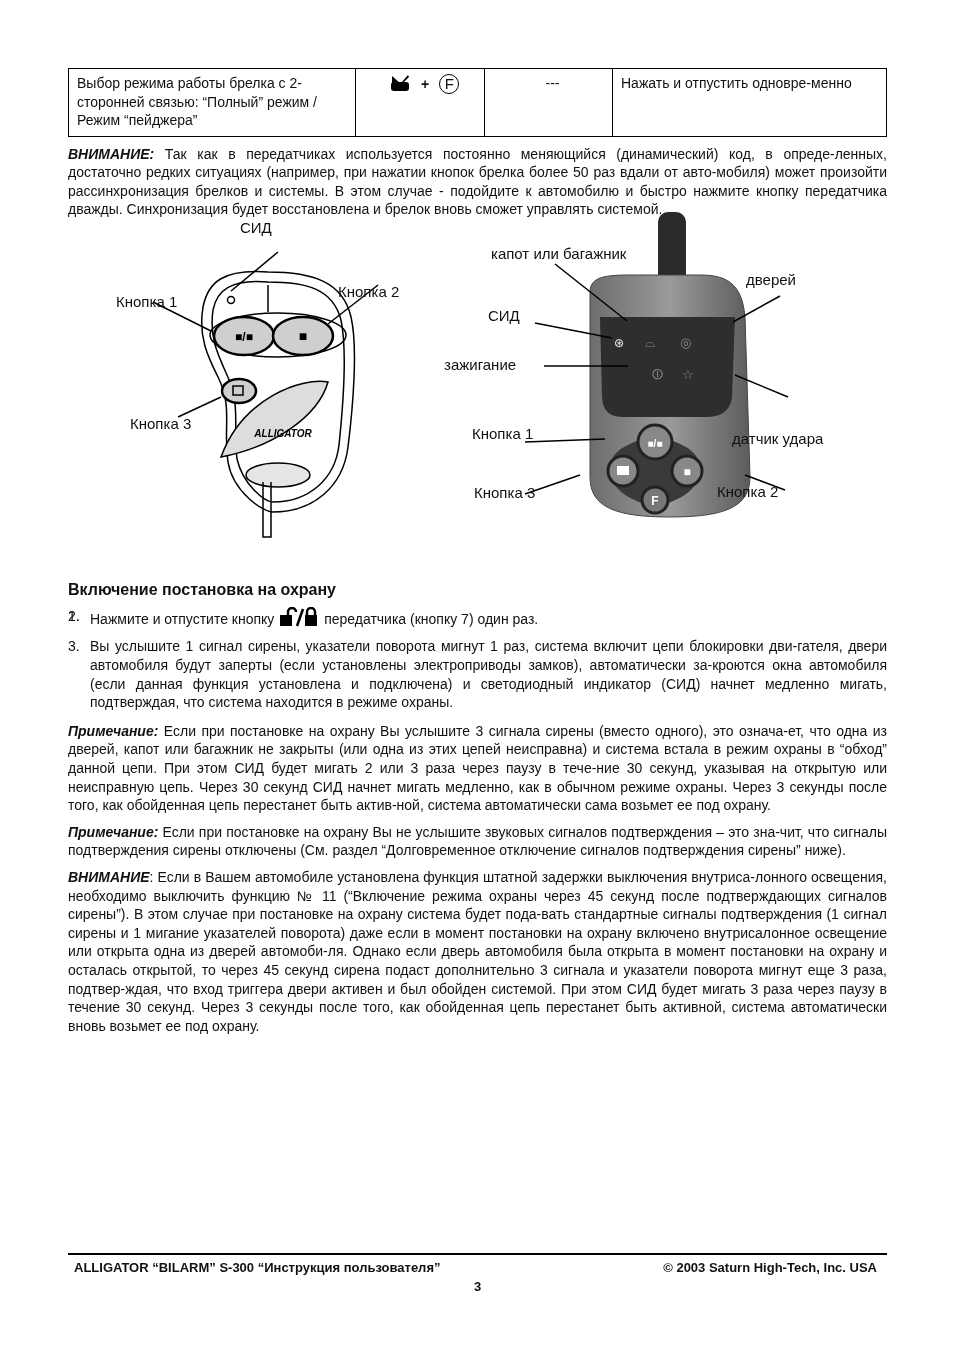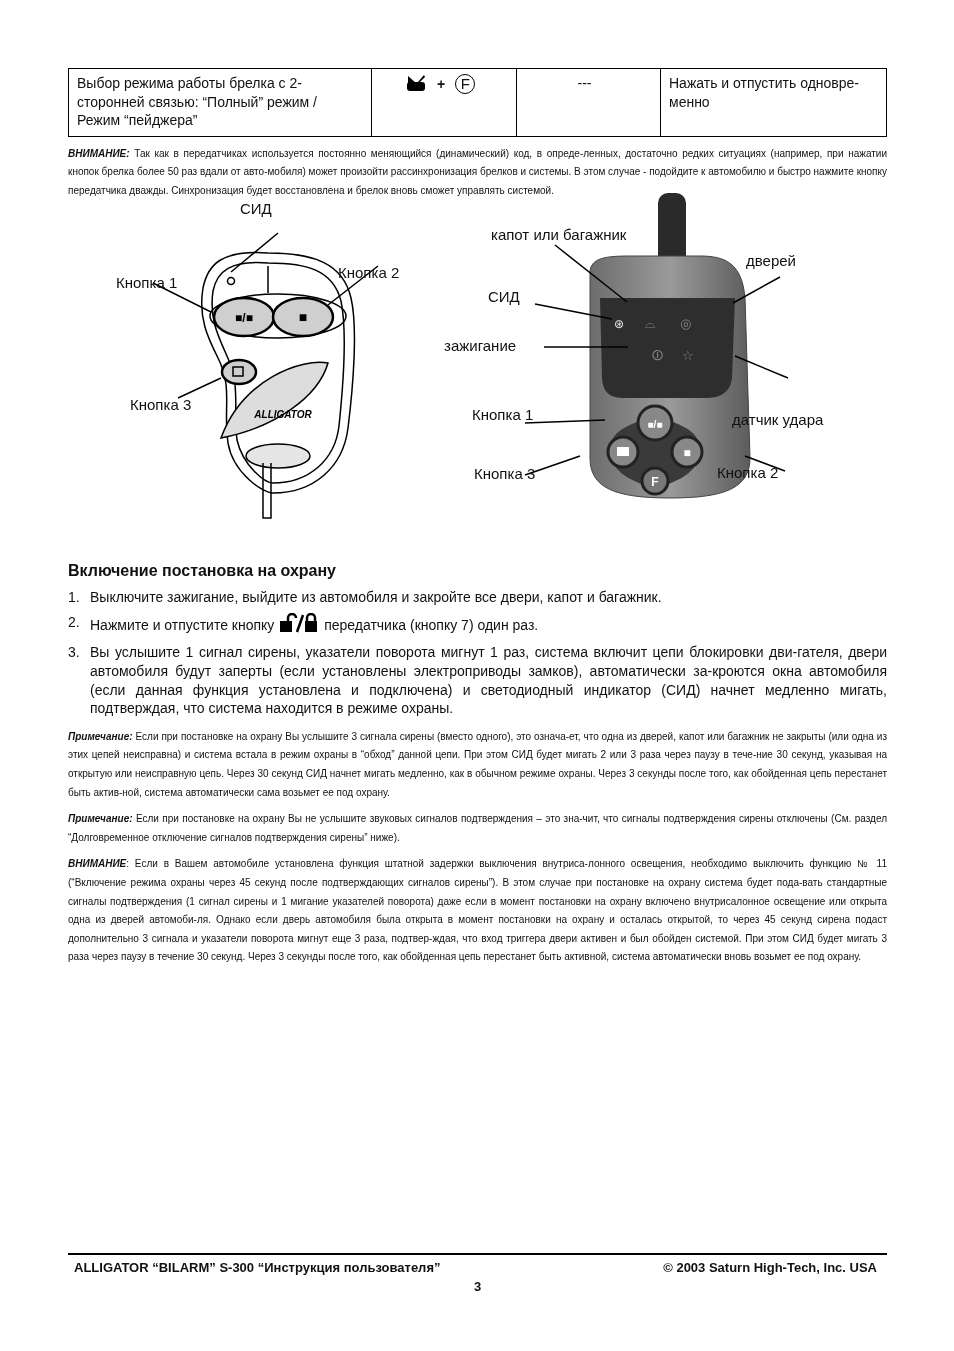--- a/index.html
+++ b/index.html
@@ -1,25 +1,25 @@
 <!DOCTYPE html>
 <html><head>
 <meta charset="utf-8">
 <style>
   html, body { margin:0; padding:0; background:#fff; }
   body { width:954px; height:1351px; position:relative; font-family:"Liberation Sans", sans-serif; color:#111; overflow:hidden; }
   .page { position:absolute; left:68px; top:68px; width:819px; }
   table.cmd { border-collapse:collapse; width:819px; font-size:14px; line-height:18.5px; }
-  table.cmd td { border:1px solid #000; vertical-align:top; padding:5px 16px 6px 8px; }
+  table.cmd td { border:1px solid #000; vertical-align:top; padding:5px 0 6px 8px; }
   table.cmd td.c1 { width:278px; }
   table.cmd td.c2 { width:120px; text-align:center; font-size:22px; }
   table.cmd td.c3 { width:119px; text-align:center; }
   .fcirc { display:inline-block; width:18px; height:18px; border:1.5px solid #000; border-radius:50%; font-size:15px; line-height:18px; text-align:center; font-family:"Liberation Sans", sans-serif; vertical-align:middle; }
   .plus { font-size:14px; font-weight:bold; margin:0 4px; vertical-align:middle; }
-  p.txt { margin:0; font-size:10px; line-height:18.6px; text-align:justify; }
+  p.txt { margin:0; font-size:14px; line-height:18.6px; text-align:justify; }
   p.txt b i, p.txt i b { font-weight:bold; font-style:italic; }
   .gap8 { height:8px; }
   .figs { position:relative; height:330px; margin-top:8px; }
   h2 { font-size:16px; font-weight:bold; margin:24px 0 8px 0; }
   ol.steps { margin:0; padding:0; list-style:none; font-size:14px; line-height:18.6px; }
   ol.steps li { position:relative; padding-left:22px; margin-bottom:6px; text-align:justify; }
   ol.steps li .num { position:absolute; left:0; top:0; }
   .footer { position:absolute; left:68px; top:1253px; width:819px; border-top:2px solid #000; font-size:13px; font-weight:bold; }
   .footer .l { position:absolute; left:6px; top:5px; }
   .footer .r { position:absolute; right:10px; top:5px; }
@@ -136,21 +136,20 @@
       <span class="lbl" style="left:34px;top:277px;">Кнопка 3</span>
       <span class="lbl" style="left:277px;top:276px;">Кнопка 2</span>
     </div>
   </div>
 
   <h2>Включение постановка на охрану</h2>
 
   <ol class="steps">
     <li>
       <span class="num">1.</span>
-      <span>Выключите зажигание, выйдите из автомобиля и закройте все двери, капот и багажник.</span>
     </li>
     <li>
       <span class="num">2.</span>
       <span>Нажмите и отпустите кнопку</span>
       <span class="lockicon">
         <svg width="42" height="20" viewBox="0 0 42 20">
             <rect x="2" y="8" width="12" height="11" fill="#000"></rect>
             <path d="M10 8 V5 a4 4 0 0 1 8 0" fill="none" stroke="#000" stroke-width="2.5"></path>
             <path d="M19 19 L25 2" stroke="#000" stroke-width="2.5"></path>
             <rect x="27" y="8" width="12" height="11" fill="#000"></rect>

